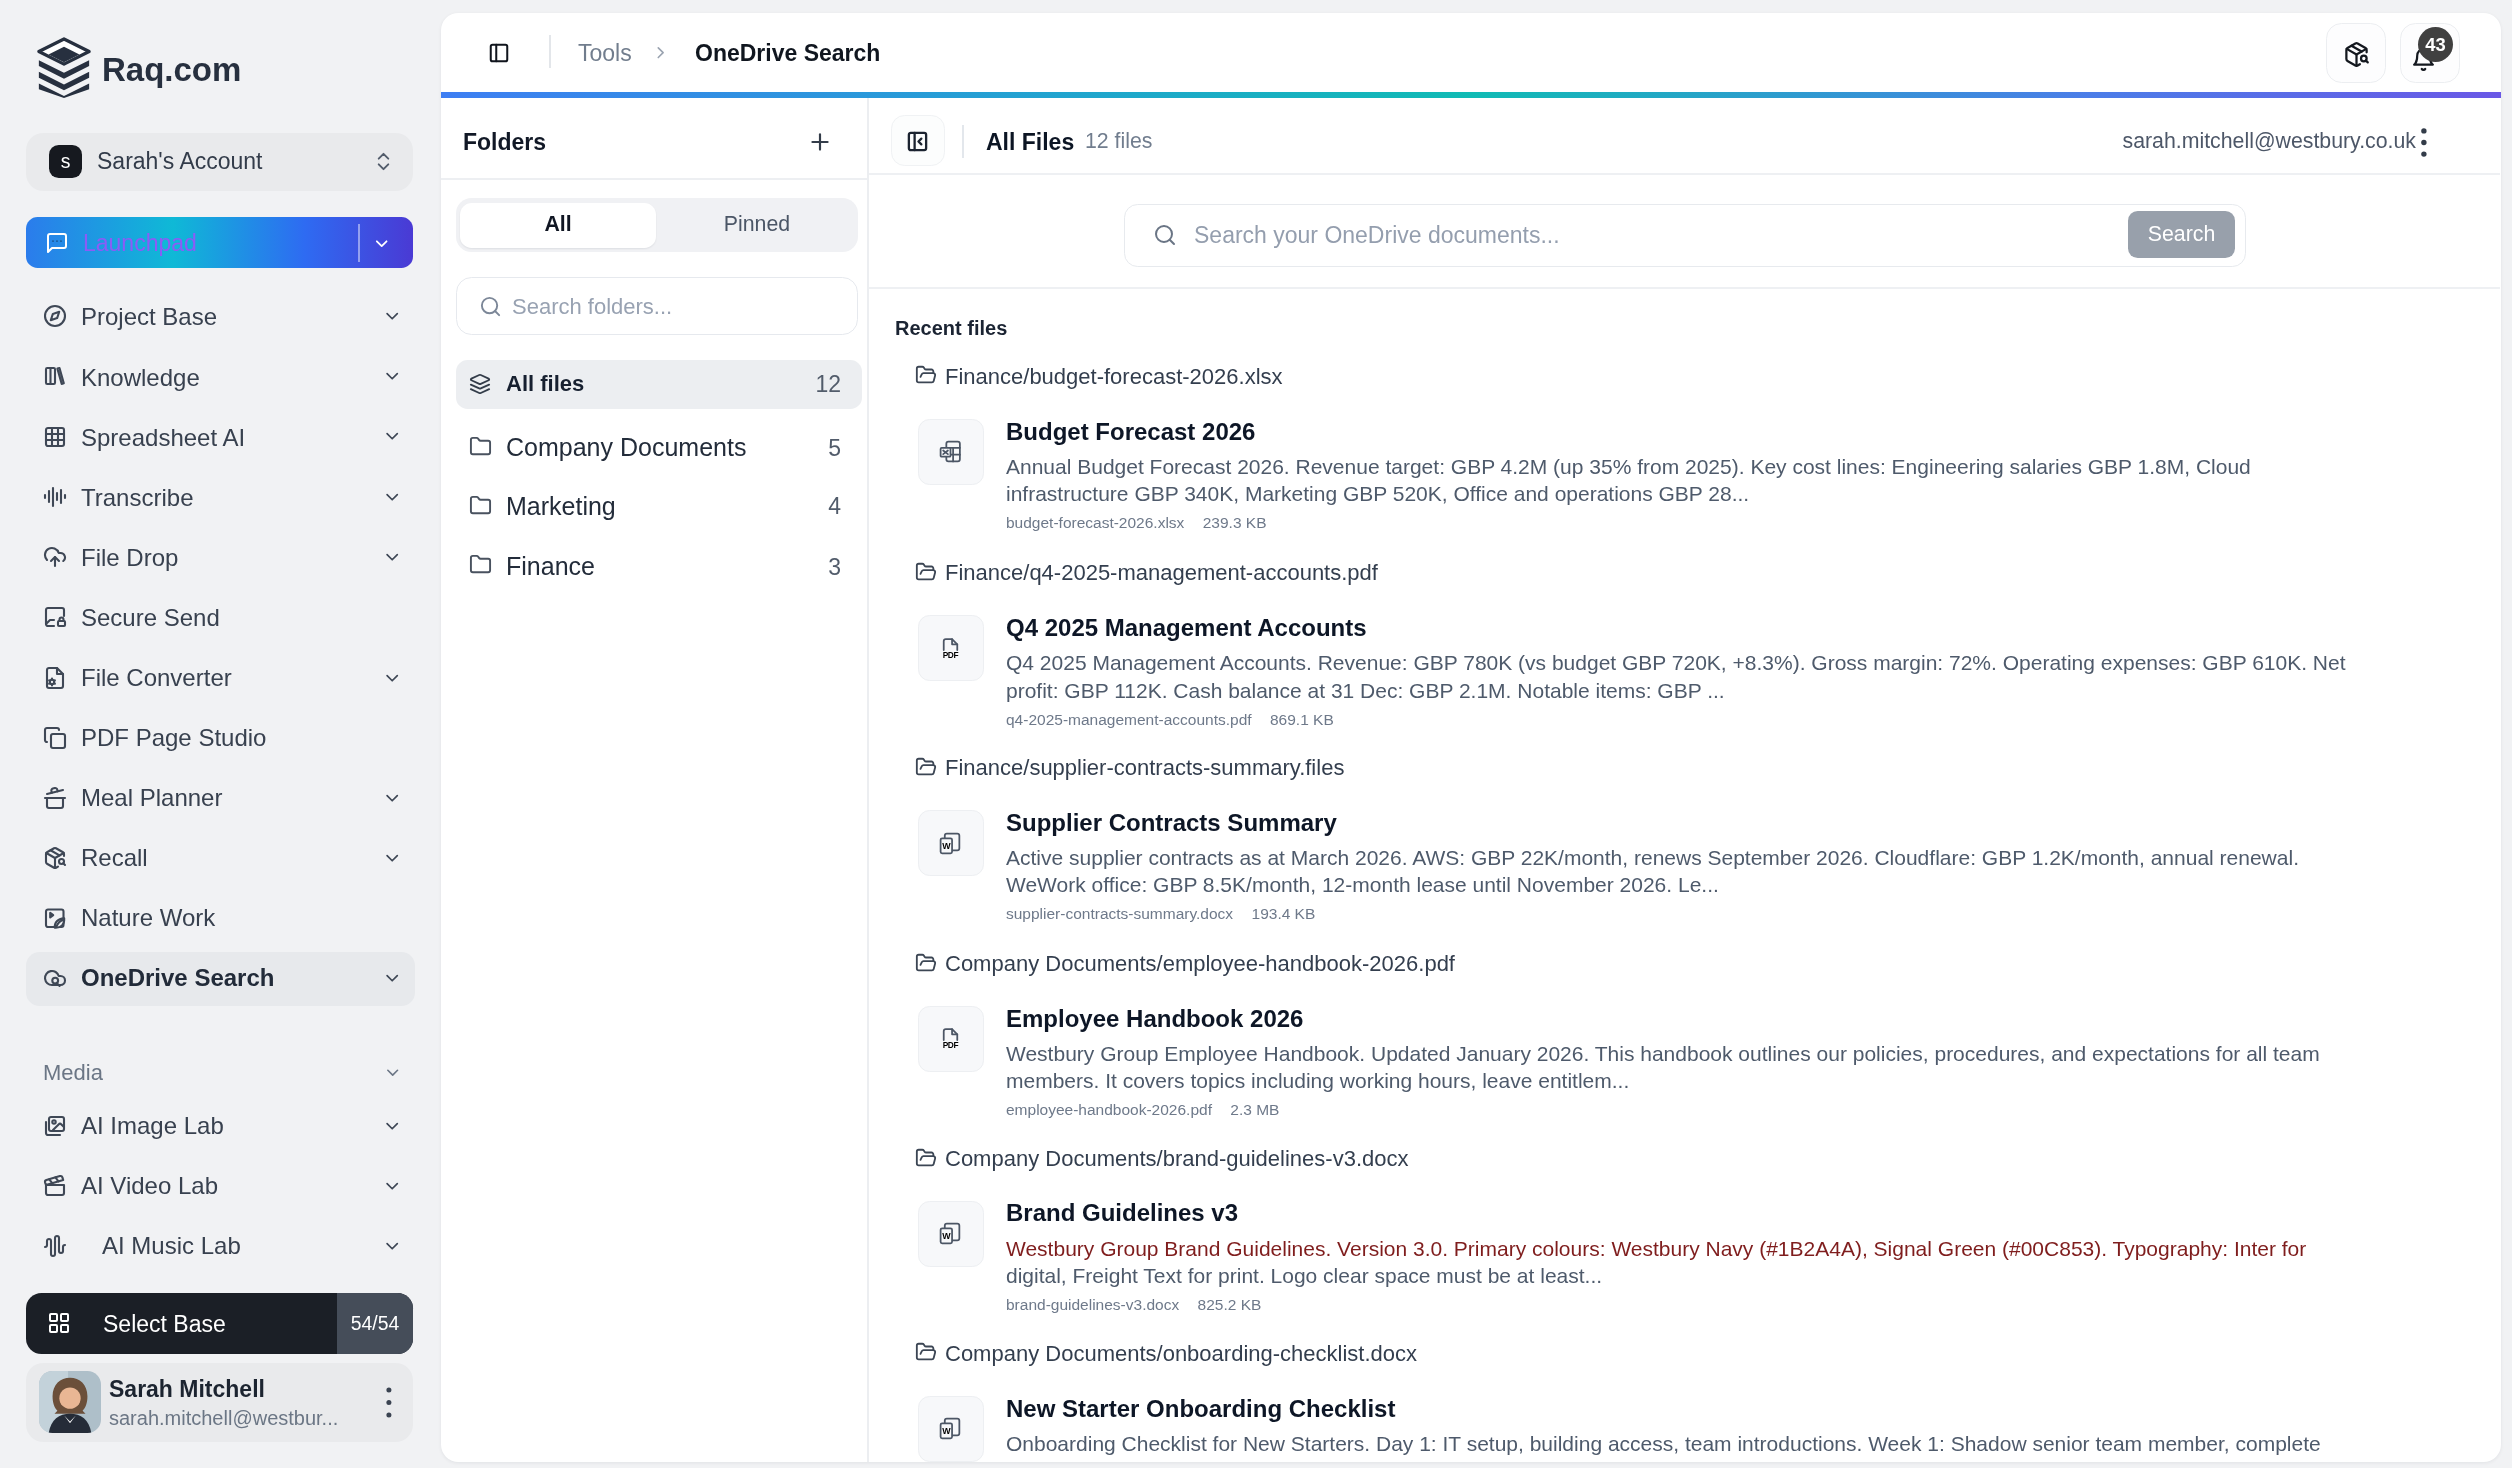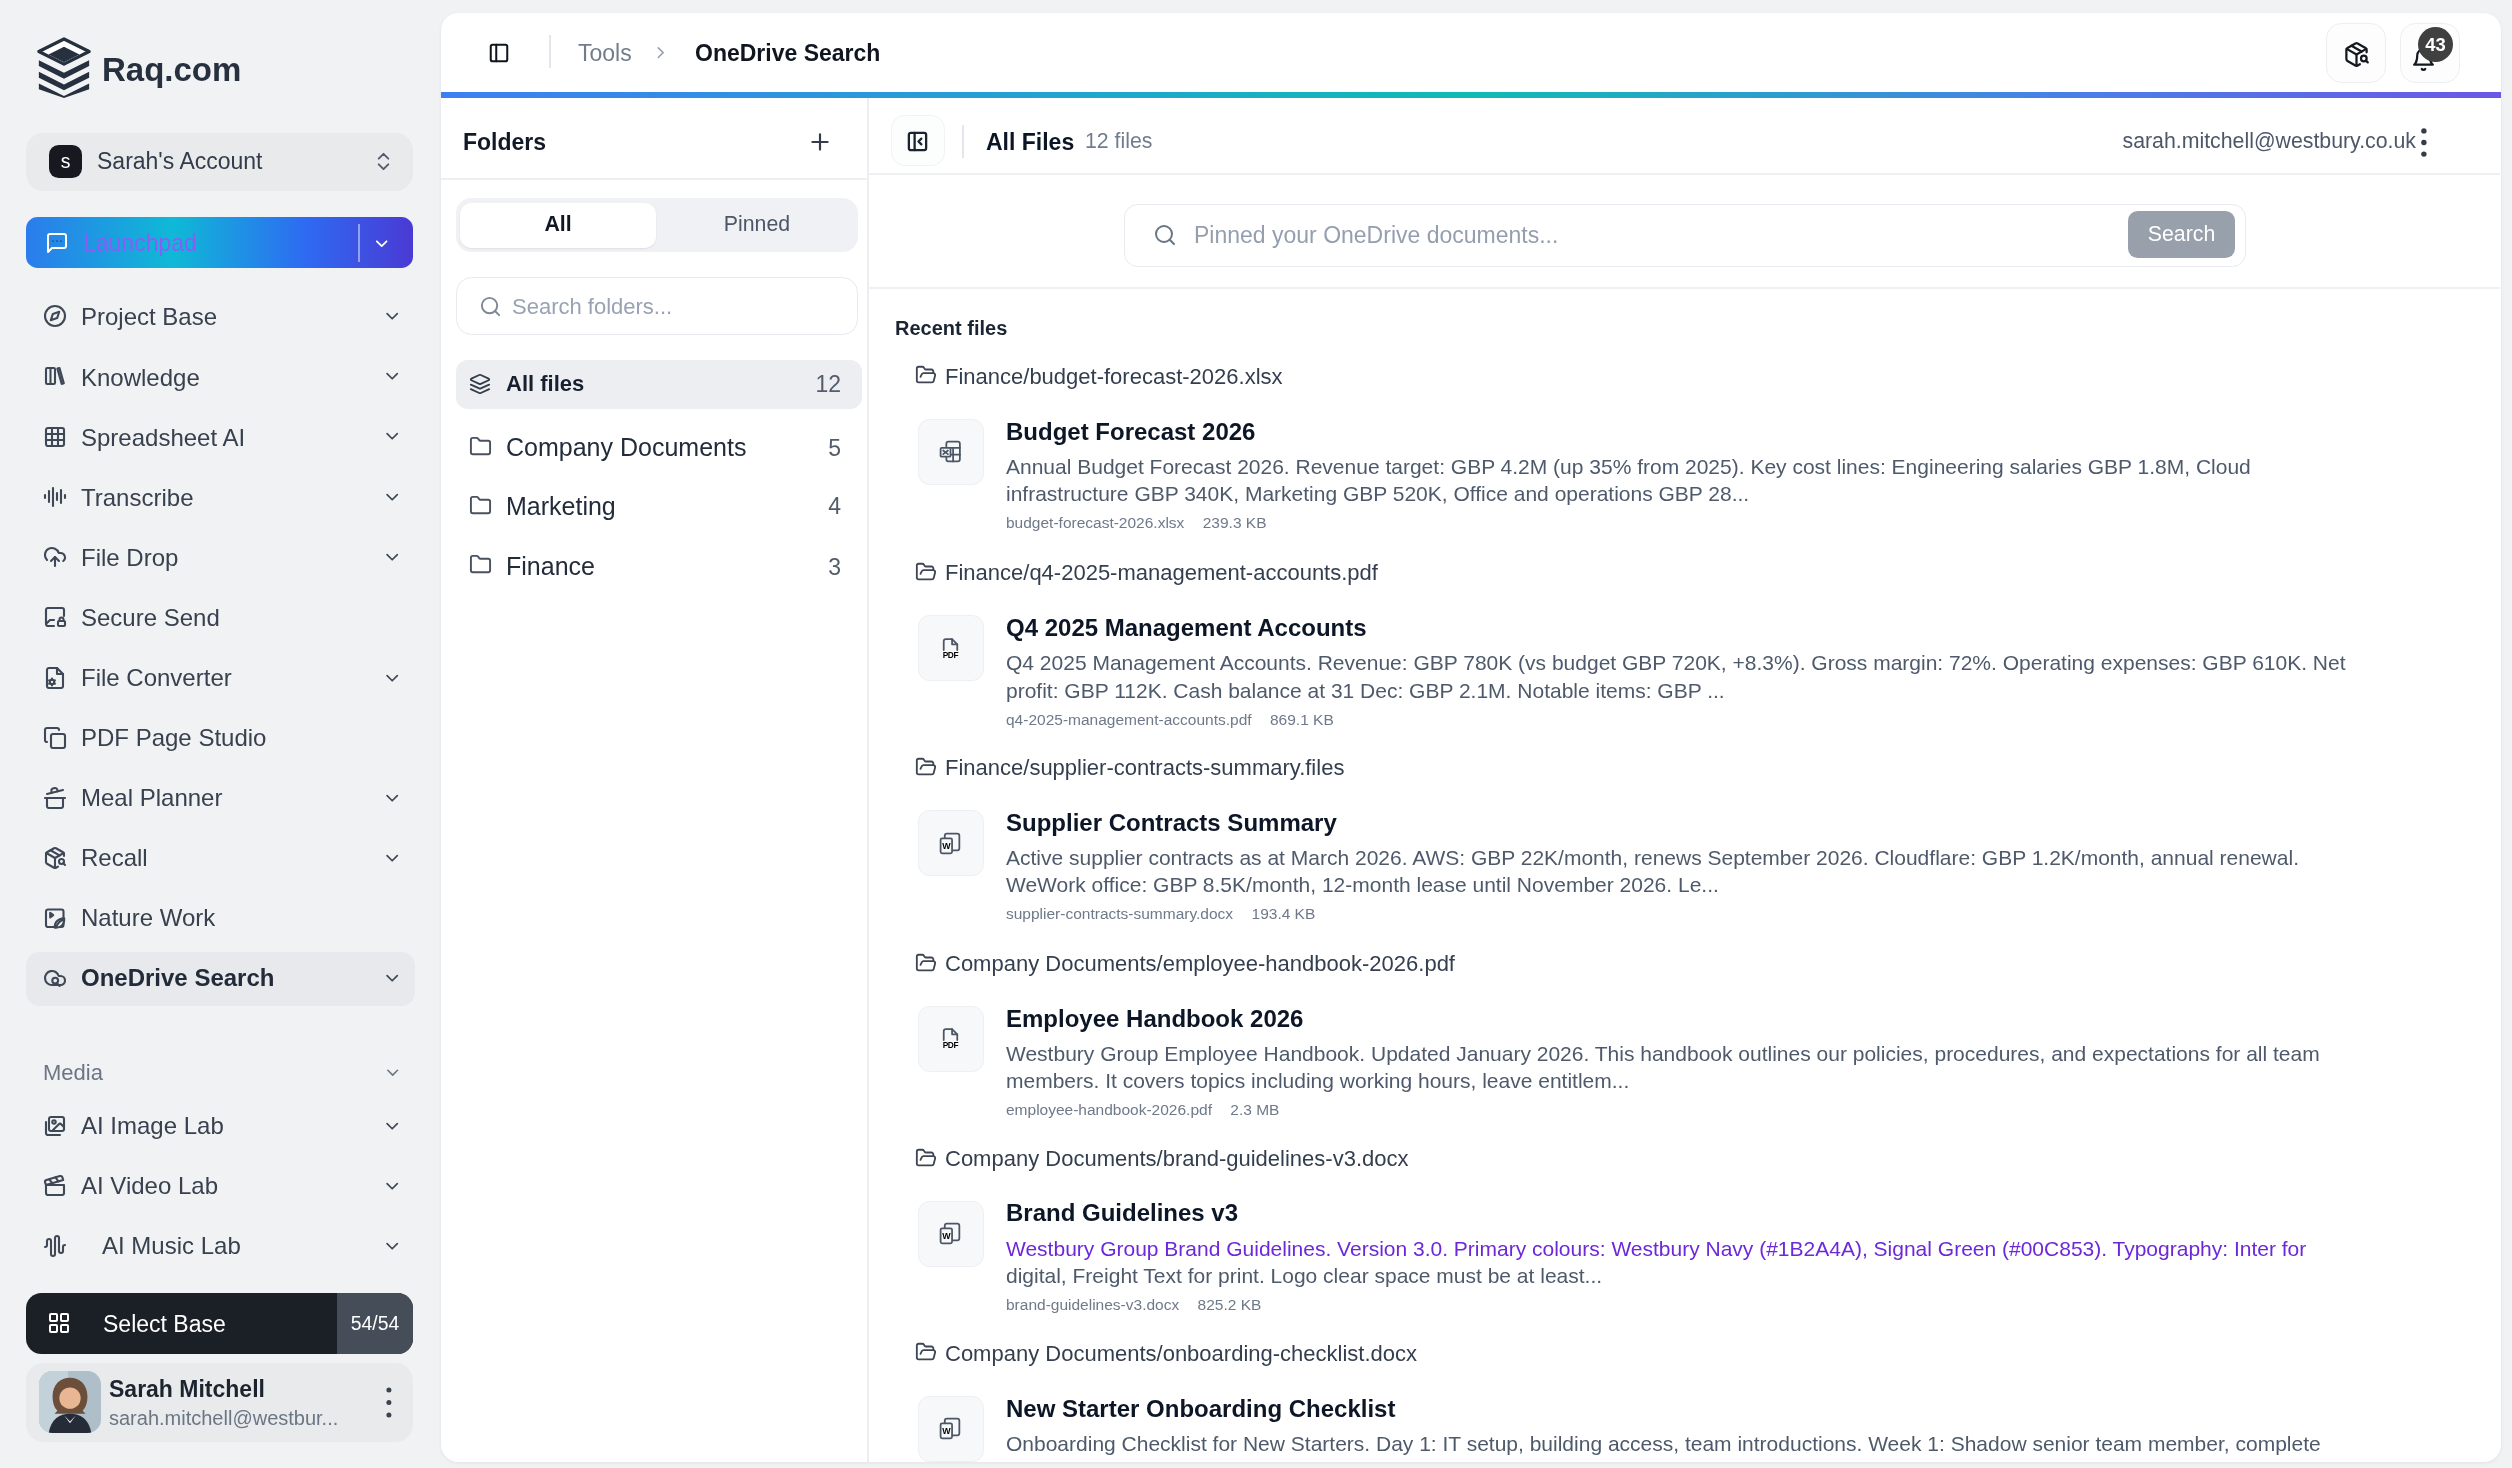--- a/index.html
+++ b/index.html
@@ -287,21 +287,21 @@
 <circle cx="3" cy="4" r="2.8"></circle>
     <circle cx="3" cy="16" r="2.8"></circle>
     <circle cx="3" cy="28" r="2.8"></circle>
   </svg>
 <div class="a" style="left:869px;top:287px;width:1631px;height:1.9px;background:#eef0f3"></div>
 <div class="a" style="left:1124px;top:204px;width:1122px;height:63px;background:#fff;border:1.9px solid #e7eaee;border-radius:13.6px"></div>
 <svg style="position:absolute;left:1153px;top:223px;" width="24" height="24" viewBox="0 0 24 24" fill="none" stroke="#6a7585" stroke-width="2" stroke-linecap="round" stroke-linejoin="round">
     <circle cx="11" cy="11" r="8"></circle>
     <path d="m21 21-4.3-4.3"></path>
   </svg>
-<div style="position:absolute;left:1194px;top:219px;height:32px;line-height:32px;font-size:23px;color:#949eae;font-weight:400;white-space:nowrap;">Pinned your OneDrive documents...</div>
+<div style="position:absolute;left:1194px;top:219px;height:32px;line-height:32px;font-size:23px;color:#949eae;font-weight:400;white-space:nowrap;">Search your OneDrive documents...</div>
 <div class="a" style="left:2128px;top:211px;width:107px;height:47px;background:#98a0ab;border-radius:9.7px"></div>
 <div style="position:absolute;left:2128px;top:220px;height:29px;line-height:29px;font-size:21.3px;color:#ffffff;font-weight:500;white-space:nowrap;width:107px;text-align:center;">Search</div>
 <div style="position:absolute;left:895px;top:315px;height:27px;line-height:27px;font-size:20px;color:#1b2433;font-weight:600;white-space:nowrap;">Recent files</div>
 <svg style="position:absolute;left:915px;top:364px;" width="22" height="22" viewBox="0 0 24 24" fill="none" stroke="#3c4654" stroke-width="2" stroke-linecap="round" stroke-linejoin="round">
     <path d="m6 14 1.45-2.9A2 2 0 0 1 9.24 10H20a2 2 0 0 1 1.94 2.5l-1.55 6a2 2 0 0 1-1.94 1.5H4a2 2 0 0 1-2-2V5a2 2 0 0 1 2-2h3.93a2 2 0 0 1 1.66.9l.82 1.2a2 2 0 0 0 1.66.9H18a2 2 0 0 1 2 2v2"></path>
   </svg>
 <div style="position:absolute;left:945px;top:361px;height:31px;line-height:31px;font-size:22px;color:#333e4e;font-weight:500;white-space:nowrap;">Finance/budget-forecast-2026.xlsx</div>
 <div class="a" style="left:918px;top:419px;width:66px;height:66px;background:#f7f8fa;border:1.9px solid #edeff2;border-radius:11.6px"></div>
 <svg class="a" style="left:938px;top:439px" width="25" height="25" viewBox="0 0 24 24" fill="none" stroke="#4c5665" stroke-width="1.7" stroke-linecap="round" stroke-linejoin="round">
     <rect x="8" y="2.5" width="13" height="19" rx="2"></rect>
@@ -362,21 +362,21 @@
     <path d="m6 14 1.45-2.9A2 2 0 0 1 9.24 10H20a2 2 0 0 1 1.94 2.5l-1.55 6a2 2 0 0 1-1.94 1.5H4a2 2 0 0 1-2-2V5a2 2 0 0 1 2-2h3.93a2 2 0 0 1 1.66.9l.82 1.2a2 2 0 0 0 1.66.9H18a2 2 0 0 1 2 2v2"></path>
   </svg>
 <div style="position:absolute;left:945px;top:1143px;height:31px;line-height:31px;font-size:22px;color:#333e4e;font-weight:500;white-space:nowrap;">Company Documents/brand-guidelines-v3.docx</div>
 <div class="a" style="left:918px;top:1201px;width:66px;height:66px;background:#f7f8fa;border:1.9px solid #edeff2;border-radius:11.6px"></div>
 <svg class="a" style="left:938px;top:1221px" width="25" height="25" viewBox="0 0 24 24" fill="none" stroke="#4c5665" stroke-width="1.7" stroke-linecap="round" stroke-linejoin="round">
     <rect x="6.5" y="2.5" width="14" height="16" rx="2"></rect>
     <rect x="2.5" y="7" width="11" height="14.5" rx="1.5" fill="#f7f8fa"></rect>
     <text x="8" y="17.5" font-size="8.5" font-weight="bold" fill="currentColor" stroke="none" text-anchor="middle" font-family="Liberation Sans">W</text>
   </svg>
 <div style="position:absolute;left:1006px;top:1196px;height:34px;line-height:34px;font-size:24px;color:#0d1626;font-weight:700;white-space:nowrap;">Brand Guidelines v3</div>
-<div style="position:absolute;left:1006px;top:1234px;height:29px;line-height:29px;font-size:21px;color:#6d28d9;font-weight:400;white-space:nowrap;">Westbury Group Brand Guidelines. Version 3.0. Primary colours: Westbury Navy (#1B2A4A), Signal Green (#00C853). Typography: Inter for</div>
+<div style="position:absolute;left:1006px;top:1234px;height:29px;line-height:29px;font-size:21px;color:#7f1d1d;font-weight:400;white-space:nowrap;">Westbury Group Brand Guidelines. Version 3.0. Primary colours: Westbury Navy (#1B2A4A), Signal Green (#00C853). Typography: Inter for</div>
 <div style="position:absolute;left:1006px;top:1261px;height:29px;line-height:29px;font-size:21px;color:#4e5a6b;font-weight:400;white-space:nowrap;">digital, Freight Text for print. Logo clear space must be at least...</div>
 <div style="position:absolute;left:1006px;top:1294px;height:21.3px;line-height:21.3px;font-size:15.5px;color:#6e798a;font-weight:400;white-space:nowrap;">brand-guidelines-v3.docx<span style="display:inline-block;width:18.4px"></span>825.2 KB</div>
 <svg style="position:absolute;left:915px;top:1341px;" width="22" height="22" viewBox="0 0 24 24" fill="none" stroke="#3c4654" stroke-width="2" stroke-linecap="round" stroke-linejoin="round">
     <path d="m6 14 1.45-2.9A2 2 0 0 1 9.24 10H20a2 2 0 0 1 1.94 2.5l-1.55 6a2 2 0 0 1-1.94 1.5H4a2 2 0 0 1-2-2V5a2 2 0 0 1 2-2h3.93a2 2 0 0 1 1.66.9l.82 1.2a2 2 0 0 0 1.66.9H18a2 2 0 0 1 2 2v2"></path>
   </svg>
 <div style="position:absolute;left:945px;top:1338px;height:31px;line-height:31px;font-size:22px;color:#333e4e;font-weight:500;white-space:nowrap;">Company Documents/onboarding-checklist.docx</div>
 <div class="a" style="left:918px;top:1396px;width:66px;height:66px;background:#f7f8fa;border:1.9px solid #edeff2;border-radius:11.6px"></div>
 <svg class="a" style="left:938px;top:1416px" width="25" height="25" viewBox="0 0 24 24" fill="none" stroke="#4c5665" stroke-width="1.7" stroke-linecap="round" stroke-linejoin="round">
     <rect x="6.5" y="2.5" width="14" height="16" rx="2"></rect>
     <rect x="2.5" y="7" width="11" height="14.5" rx="1.5" fill="#f7f8fa"></rect>

